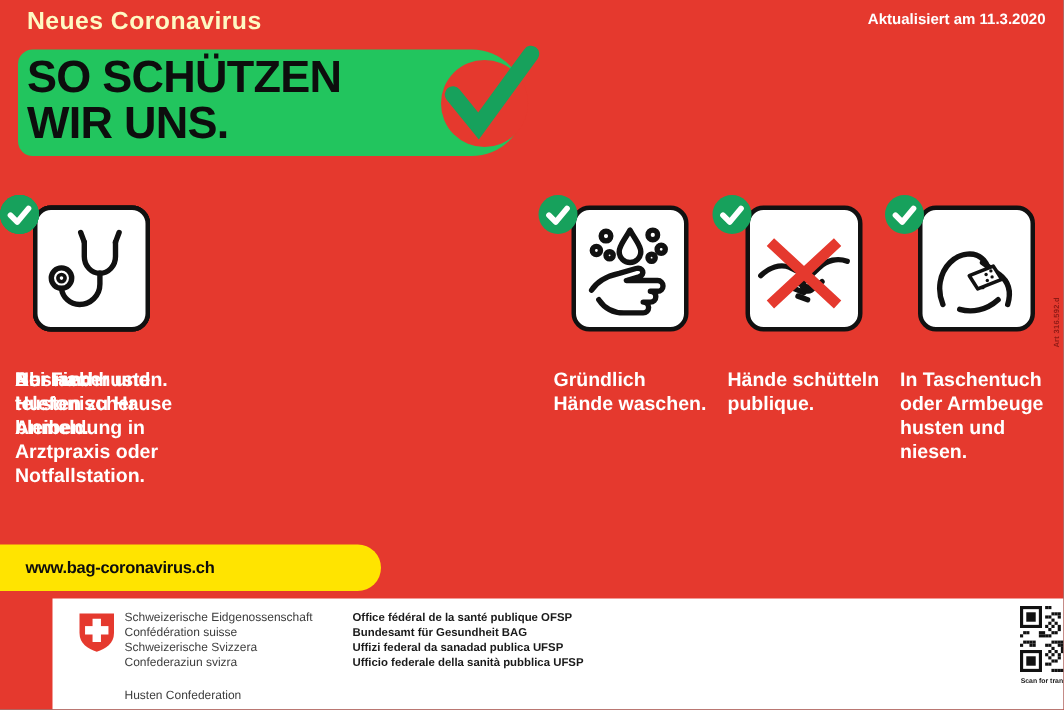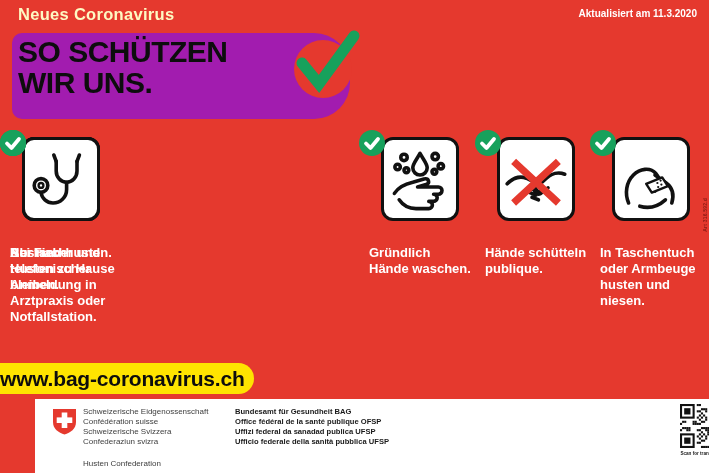--- a/index.html
+++ b/index.html
@@ -4,41 +4,41 @@
 <style>
   html,body{margin:0;padding:0;background:#888;}
   .poster{
     position:relative;width:709px;height:473px;overflow:hidden;
     background:#e5392e;font-family:"Liberation Sans",sans-serif;
     -webkit-font-smoothing:antialiased;
   }
   
   .supertitle{position:absolute;left:18px;top:5px;color:#fef9c3;font-size:16.5px;font-weight:bold;letter-spacing:.3px;}
   .updated{position:absolute;right:12px;top:8px;color:#fff;font-size:10px;font-weight:bold;}
-  .banner{position:absolute;left:12px;top:33px;width:338px;height:86px;background:#a21caf;
+  .banner{position:absolute;left:12px;top:33px;width:338px;height:71px;background:#22c55e;
           border-radius:10px 36px 36px 10px;}
   .title{position:absolute;left:6px;top:3px;color:#0d0d0d;font-size:30px;line-height:31px;
          font-weight:bold;letter-spacing:-.5px;white-space:pre-line;}
   .banner-disc{position:absolute;left:282px;top:7px;width:58px;height:58px;border-radius:50%;background:#e5392e;}
   .banner-check{position:absolute;left:288px;top:22px;pointer-events:none;}
   
   .tilecol{position:absolute;top:127px;width:118px;}
   .tilecol:nth-of-type(1){left:13px}.tilecol:nth-of-type(2){left:128px}
   .tilecol:nth-of-type(3){left:244px}.tilecol:nth-of-type(4){left:359px}
   .tilecol:nth-of-type(5){left:475px}.tilecol:nth-of-type(6){left:590px}
   .tile{position:absolute;left:22px;top:10px;width:72px;height:78px;background:#fff;
         border:3px solid #111;border-radius:12px;display:flex;align-items:center;justify-content:center;}
   .badge{position:absolute;left:0;top:3px;width:26px;height:26px;border-radius:50%;background:#17a15c;
          display:flex;align-items:center;justify-content:center;z-index:2;}
   .caption{position:absolute;left:10px;top:118px;width:118px;color:#fff;font-size:13px;
            font-weight:bold;line-height:16px;white-space:pre-line;}
   
   .webbar{position:absolute;left:0;top:363px;width:254px;height:31px;background:#ffe400;
           border-radius:0 16px 16px 0;display:flex;align-items:center;}
-  .webbar span{color:#0d0d0d;font-size:21px;font-weight:bold;letter-spacing:-.2px;}
+  .webbar span{margin-left:17px;color:#0d0d0d;font-size:11px;font-weight:bold;letter-spacing:-.2px;}
   .artno{position:absolute;right:1px;top:198px;writing-mode:vertical-rl;transform:rotate(180deg);
          font-size:5px;font-weight:bold;color:rgba(70,0,0,.55);letter-spacing:.2px;}
   
   .footer{position:absolute;left:0;top:399px;width:709px;height:74px;background:#fff;margin-left:35px;}
   .swisslogo{position:absolute;left:17px;top:9px;}
   .conf-col{position:absolute;left:48px;top:8px;font-size:8px;line-height:10px;color:#3d3d3d;}
   .conf-en{position:absolute;left:48px;top:60px;font-size:8px;color:#3d3d3d;}
   .office-col{position:absolute;left:200px;top:8px;font-size:7.6px;line-height:10px;font-weight:bold;color:#1a1a1a;}
   .qr{position:absolute;left:645px;top:5px;}
   .qr-caption{position:absolute;left:637px;top:52px;width:60px;text-align:center;
@@ -198,22 +198,22 @@
       <rect x="4.7" y="9.4" width="15.6" height="5.6" fill="#fff"></rect>
     </svg>
     <div class="conf-col">
       <div>Schweizerische Eidgenossenschaft</div>
       <div>Confédération suisse</div>
       <div>Schweizerische Svizzera</div>
       <div>Confederaziun svizra</div>
     </div>
     <div class="conf-en">Husten Confederation</div>
     <div class="office-col">
+      <div>Office fédéral de la santé publique OFSP</div>
       <div>Bundesamt für Gesundheit BAG</div>
-      <div>Office fédéral de la santé publique OFSP</div>
       <div>Uffizi federal da sanadad publica UFSP</div>
       <div>Ufficio federale della sanità pubblica UFSP</div>
     </div>
     <svg class="qr" width="44" height="44" viewBox="0 0 42 42">
         <rect x="0" y="0" width="14" height="14" fill="#111"></rect>
         <rect x="2" y="2" width="10" height="10" fill="#fff"></rect>
         <rect x="4" y="4" width="6" height="6" fill="#111"></rect>
         <rect x="28" y="0" width="14" height="14" fill="#111"></rect>
         <rect x="30" y="2" width="10" height="10" fill="#fff"></rect>
         <rect x="32" y="4" width="6" height="6" fill="#111"></rect>

